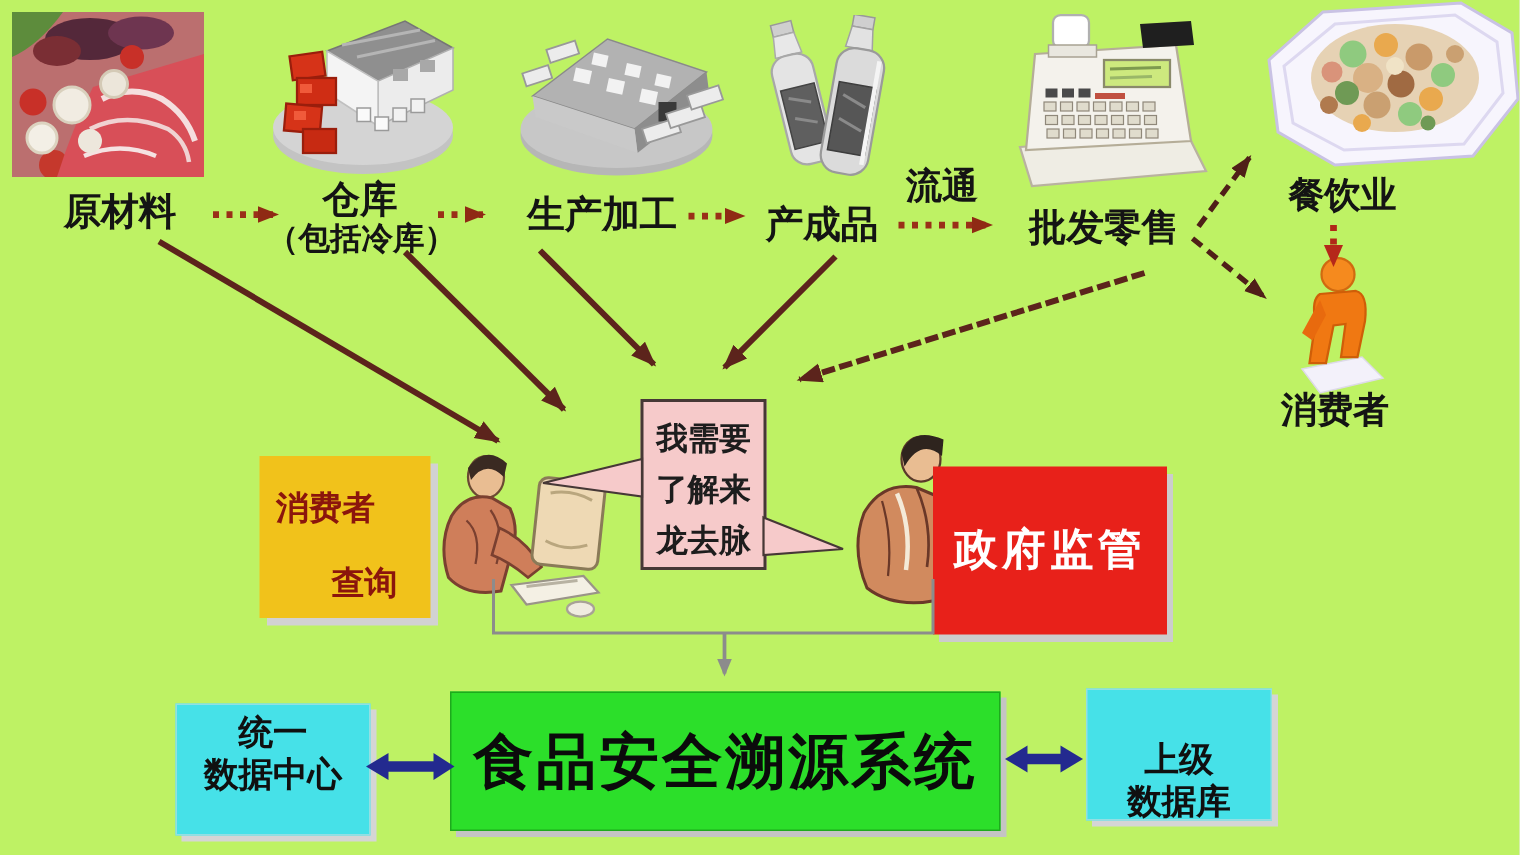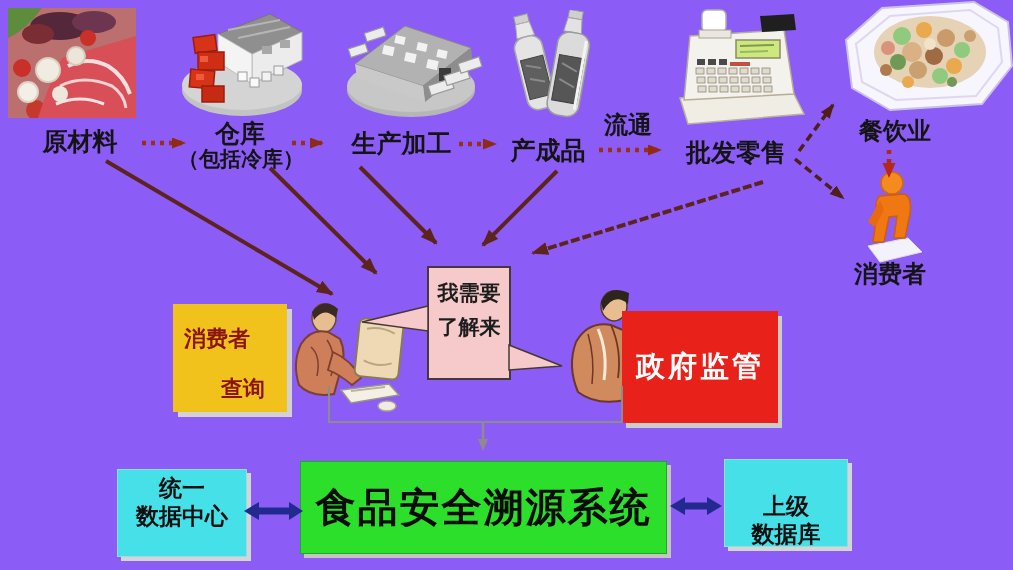--- a/index.html
+++ b/index.html
@@ -1,18 +1,18 @@
 <!DOCTYPE html>
 <html><head>
 <meta charset="utf-8">
 <style>
   html,body{margin:0;padding:0;background:#e9e9e9;}
   .stage{
     position:relative;width:1013px;height:570px;margin:0 auto;
-    background:#8b5cf6;overflow:hidden;
+    background:#bef264;overflow:hidden;
     font-family:"Liberation Sans","DejaVu Sans",sans-serif;
   }
   .abs{position:absolute;}
   .lbl{
     position:absolute;font-weight:700;color:#141414;text-align:center;
     white-space:nowrap;line-height:1.05;
     font-family:"Liberation Serif","DejaVu Serif",serif;
   }
   
   .box{position:absolute;box-sizing:border-box;}
@@ -253,20 +253,21 @@
   <div class="lbl" style="left:845px;top:262px;width:90px;font-size:24px">消费者</div>
 
   <div class="box box-consumer-query">
     <span class="l1">消费者</span>
     <span class="l2">查询</span>
   </div>
 
   <div class="box box-speech">
     <div>我需要</div>
     <div>了解来</div>
+    <div>龙去脉</div>
   </div>
 
   <div class="box box-gov">
     <span>政府监管</span>
   </div>
 
   <div class="box box-cyan box-datacenter">
     <div>统一</div>
     <div>数据中心</div>
   </div>

